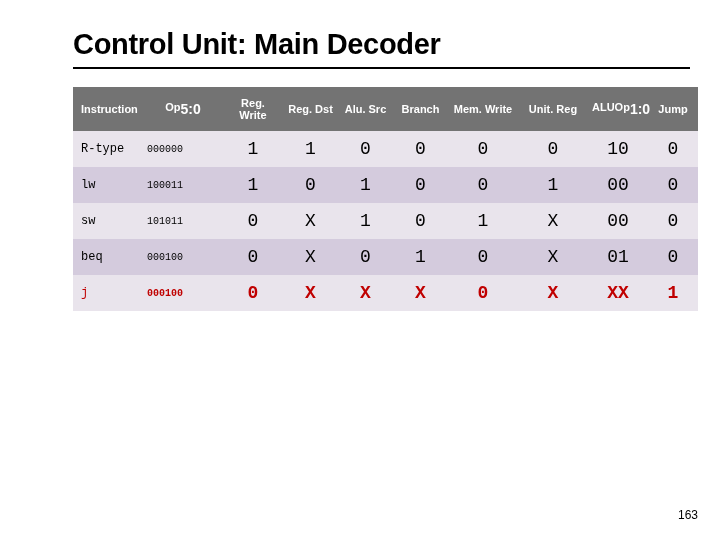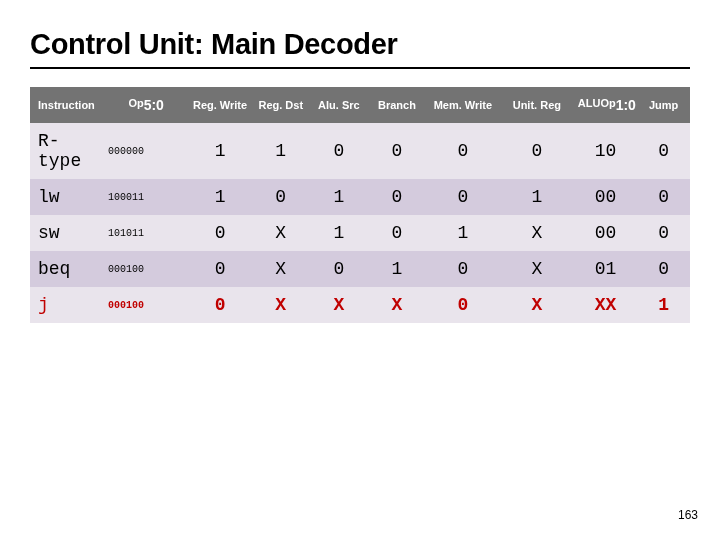--- a/index.html
+++ b/index.html
@@ -8,20 +8,21 @@
     width: 720px;
     height: 540px;
     background: #fff;
     font-family: Arial, Helvetica, sans-serif;
     color: #000;
     position: relative;
   }
   .slide {
     box-sizing: border-box;
     padding: 28px 30px 8px 30px;
+    margin-left: 43px;
   }
   .title {
     font-size: 29px;
     font-weight: 700;
     margin: 0 0 6px 0;
     letter-spacing: -0.3px;
   }
   .rule {
     border: 0;
     border-top: 2px solid #000;
@@ -57,21 +58,21 @@
     padding-left: 8px;
   }
   tbody td {
     font-size: 18px;
     font-family: "Courier New", monospace;
     text-align: center;
     padding: 8px 4px;
     vertical-align: middle;
   }
   tbody td.inst {
-    font-size: 18px;
+    font-size: 12px;
     text-align: left;
     padding-left: 8px;
   }
   tbody td.op {
     font-size: 10px;
     text-align: left;
     padding-left: 4px;
   }
   tbody tr:nth-child(odd) {
     background: #e9e4ec;

